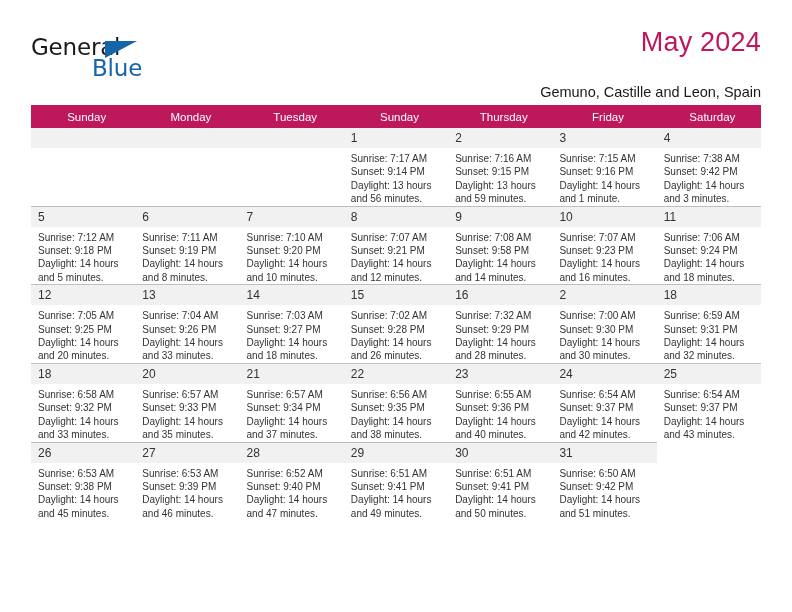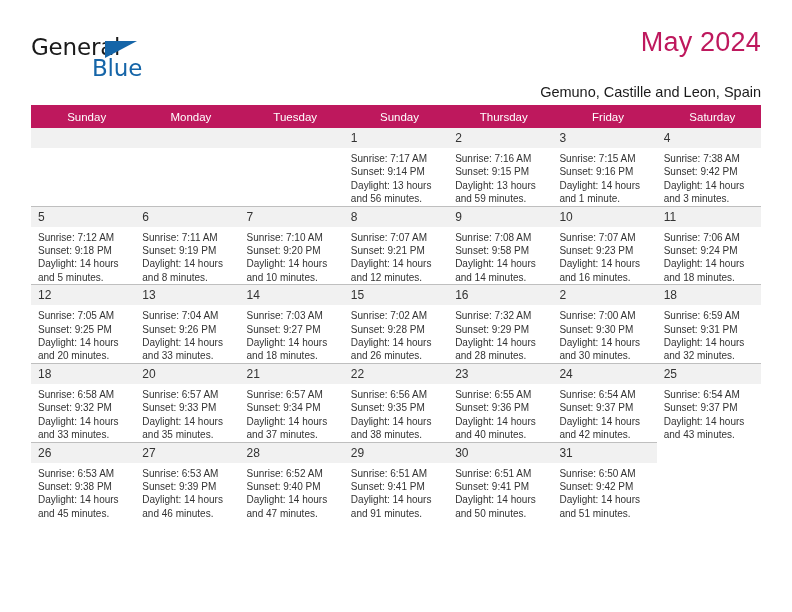--- a/index.html
+++ b/index.html
@@ -450,21 +450,21 @@
                 <div>Daylight: 14 hours</div>
                 <div>and 47 minutes.</div>
               </div>
             </td>
             <td>
               <div class="daynum">29</div>
               <div class="cell-body">
                 <div>Sunrise: 6:51 AM</div>
                 <div>Sunset: 9:41 PM</div>
                 <div>Daylight: 14 hours</div>
-                <div>and 91 minutes.</div>
+                <div>and 49 minutes.</div>
               </div>
             </td>
             <td>
               <div class="daynum">30</div>
               <div class="cell-body">
                 <div>Sunrise: 6:51 AM</div>
                 <div>Sunset: 9:41 PM</div>
                 <div>Daylight: 14 hours</div>
                 <div>and 50 minutes.</div>
               </div>

